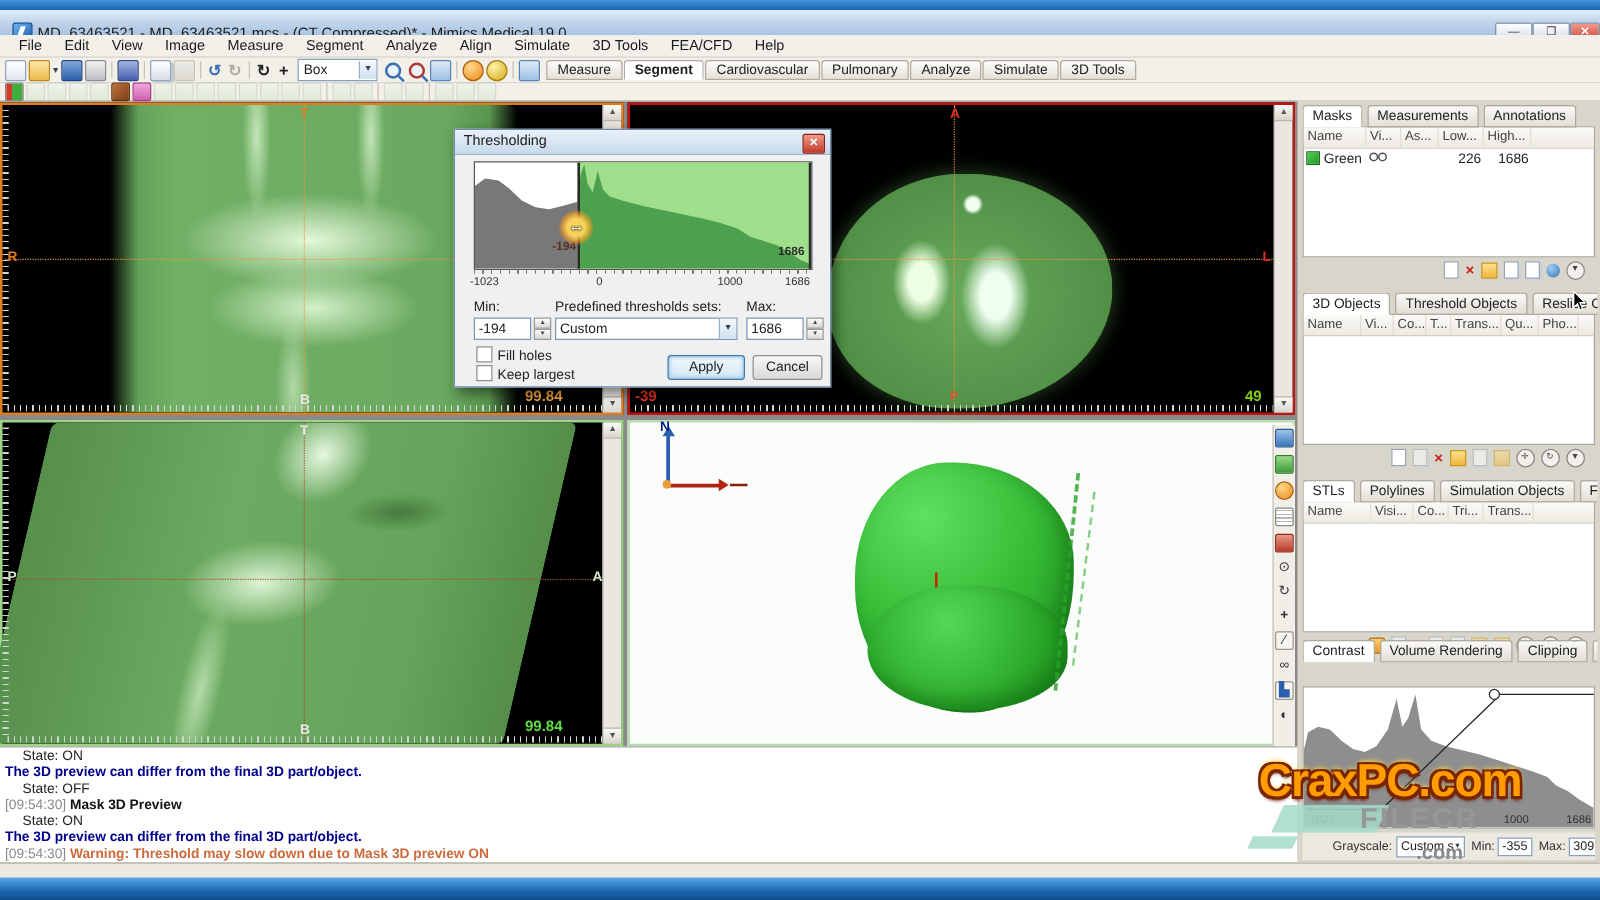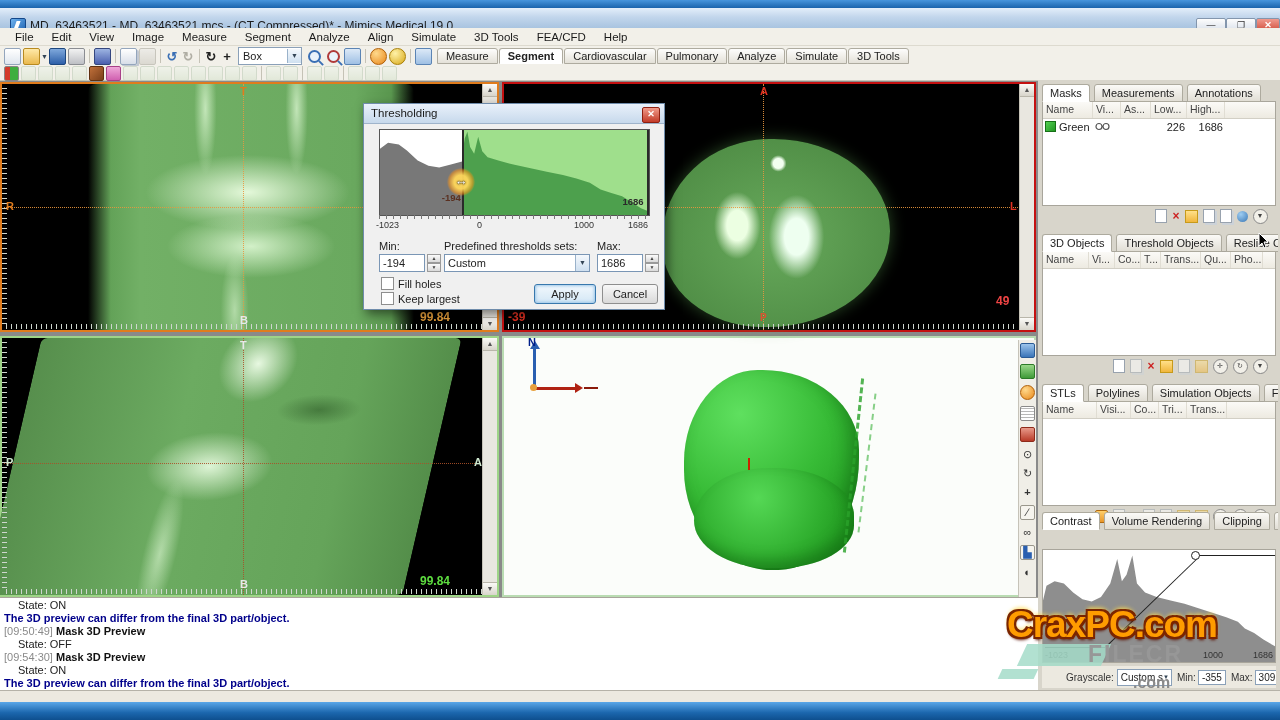--- a/index.html
+++ b/index.html
@@ -244,21 +244,21 @@
       radial-gradient(ellipse 40px 58px at 33% 46%, #ecffe2 0 26%, rgba(236,255,226,0) 58%),
       radial-gradient(ellipse 46px 70px at 59% 52%, #eefff0 0 26%, rgba(238,255,240,0) 60%),
       radial-gradient(circle 11px at 51% 13%, #f2fff0 0 45%, rgba(242,255,240,0) 75%),
       radial-gradient(ellipse at 50% 52%, #68aa5c, #518f47 72%, #417c3a 95%);box-shadow:0 0 16px rgba(90,160,80,.45);"></div>
     <div class="cross-h" style="left:2px;top:123px;width:516px;"></div>
     <div class="cross-v" style="left:259px;top:0;height:246px;"></div>
     <div class="orient" style="left:256px;top:1px;color:#e03020;">A</div>
     <div class="orient" style="left:506px;top:116px;color:#e03020;">L</div>
     <div class="orient" style="left:256px;top:228px;color:#e05030;font-size:10px;">P</div>
     <div class="slice-val" style="left:4px;top:226px;color:#e03020;">-39</div>
-    <div class="slice-val" style="left:492px;top:210px;color:#ef4444;">49</div>
+    <div class="slice-val" style="left:492px;top:226px;color:#84cc16;">49</div>
     <div class="ruler-h" style="left:4px;top:240px;width:510px;"></div>
     <div class="scrollstrip" style="right:0;top:0;height:246px;">
       <div class="scr-btn">▲</div>
       <div class="scr-btn bottom">▼</div>
     </div>
   </div>
 
   <div class="abs vp vp-green" style="left:0;top:336px;width:499px;height:261px;">
     <div class="ct" style="left:10px;top:0;width:420px;height:257px;transform:skewX(-13deg);border-radius:6px;background:
       radial-gradient(circle 62px at 53% 10%, rgba(242,255,236,.92), rgba(242,255,236,0) 62%),
@@ -443,21 +443,20 @@
     </span>
     <span style="margin-left:5px;color:#333;">Min:</span>
     <span style="display:inline-block;width:34px;height:15px;background:#fff;border:1px solid #8aa0b8;margin-left:2px;padding:1px 3px;box-sizing:border-box;">-355</span>
     <span style="margin-left:5px;color:#333;">Max:</span>
     <span style="display:inline-block;width:30px;height:15px;background:#fff;border:1px solid #8aa0b8;margin-left:2px;padding:1px 3px;box-sizing:border-box;">309</span>
   </div>
 
   <div class="abs log">
     <div class="lg-state">State: ON</div>
     <div class="lg-info">The 3D preview can differ from the final 3D part/object.</div>
-    <div><span class="lg-time">[09:50:49]</span> <span class="lg-bold">Mask 3D Preview</span></div>
     <div class="lg-state">State: OFF</div>
     <div><span class="lg-time">[09:54:30]</span> <span class="lg-bold">Mask 3D Preview</span></div>
     <div class="lg-state">State: ON</div>
     <div class="lg-info">The 3D preview can differ from the final 3D part/object.</div>
     <div><span class="lg-time">[09:54:30]</span> <span class="lg-warn">Warning: Threshold may slow down due to Mask 3D preview ON</span></div>
   </div>
 
   <div class="abs statusbar"></div>
   <div class="abs band-bottom"></div>
 

